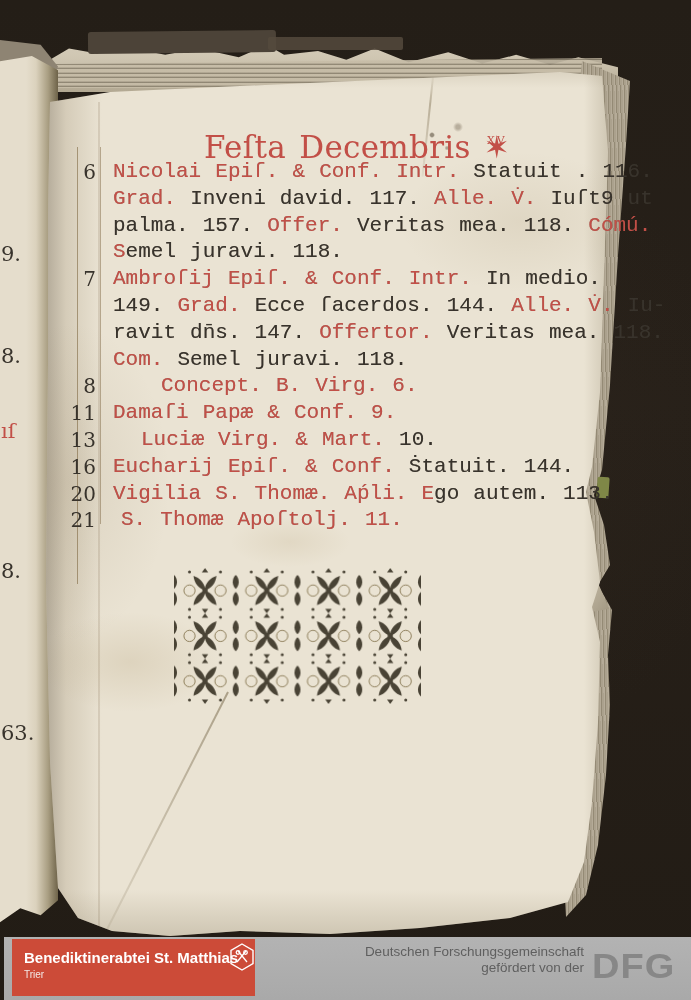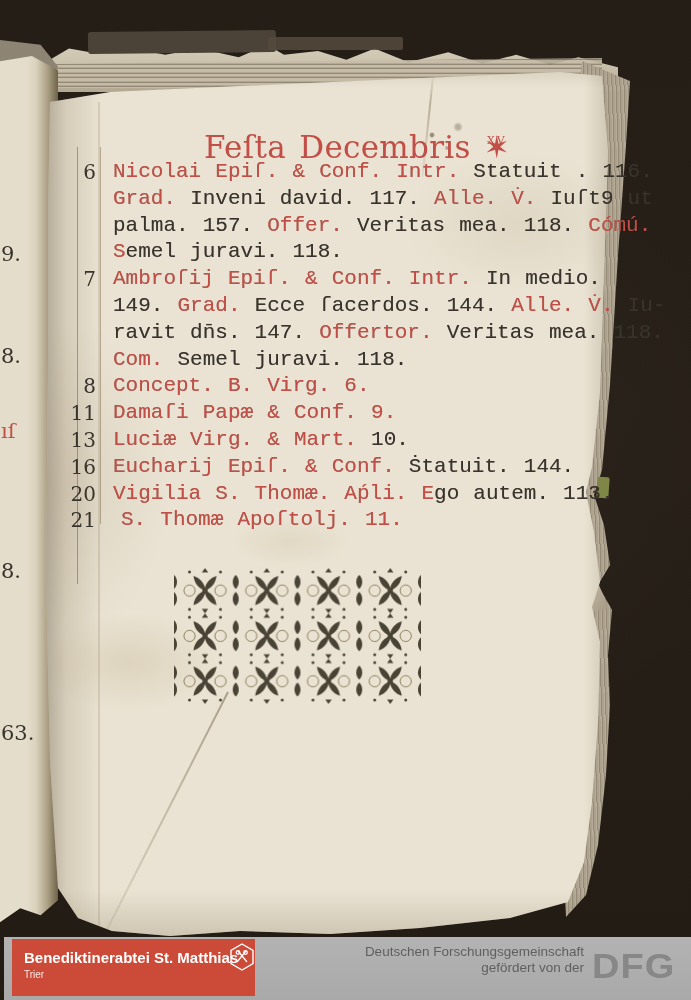--- a/index.html
+++ b/index.html
@@ -124,25 +124,25 @@
       <div class="text-line" style="top: 159px;"><span class="seg red">Nicolai Epiſ. &amp; Conf. Intr. </span><span class="seg ink">Statuit . 116.</span></div>
       <div class="text-line" style="top: 185.8px;"><span class="seg red">Grad. </span><span class="seg ink">Inveni david. 117. </span><span class="seg red">Alle. V̇. </span><span class="seg ink">Iuſt9 ut</span></div>
       <div class="text-line" style="top: 212.6px;"><span class="seg ink">palma. 157. </span><span class="seg red">Offer. </span><span class="seg ink">Veritas mea. 118. </span><span class="seg red">Cómú.</span></div>
       <div class="text-line" style="top: 239.4px;"><span class="seg red">S</span><span class="seg ink">emel juravi. 118.</span></div>
       <div class="margin-day" style="top: 266.2px;">7</div>
       <div class="text-line" style="top: 266.2px;"><span class="seg red">Ambroſij Epiſ. &amp; Conf. Intr. </span><span class="seg ink">In medio.</span></div>
       <div class="text-line" style="top: 293px;"><span class="seg ink">149. </span><span class="seg red">Grad. </span><span class="seg ink">Ecce ſacerdos. 144. </span><span class="seg red">Alle. V̇. </span><span class="seg ink">Iu-</span></div>
       <div class="text-line" style="top: 319.8px;"><span class="seg ink">ravit dn̄s. 147. </span><span class="seg red">Offertor. </span><span class="seg ink">Veritas mea. 118.</span></div>
       <div class="text-line" style="top: 346.6px;"><span class="seg red">Com. </span><span class="seg ink">Semel juravi. 118.</span></div>
       <div class="margin-day" style="top: 373.4px;">8</div>
-      <div class="text-line" style="top: 373.4px;"><span class="seg red">Concept. B. Virg. 6.</span></div>
+      <div class="text-line" style="top: 373.4px; margin-left: 48px;"><span class="seg red">Concept. B. Virg. 6.</span></div>
       <div class="margin-day" style="top: 400.2px;">11</div>
       <div class="text-line" style="top: 400.2px;"><span class="seg red">Damaſi Papæ &amp; Conf. 9.</span></div>
       <div class="margin-day" style="top: 427px;">13</div>
-      <div class="text-line" style="top: 427px;"><span class="seg red">Luciæ Virg. &amp; Mart. </span><span class="seg ink">10.</span></div>
+      <div class="text-line" style="top: 427px; margin-left: 28px;"><span class="seg red">Luciæ Virg. &amp; Mart. </span><span class="seg ink">10.</span></div>
       <div class="margin-day" style="top: 453.8px;">16</div>
       <div class="text-line" style="top: 453.8px;"><span class="seg red">Eucharij Epiſ. &amp; Conf. </span><span class="seg ink">Ṡtatuit. 144.</span></div>
       <div class="margin-day" style="top: 480.6px;">20</div>
       <div class="text-line" style="top: 480.6px;"><span class="seg red">Vigilia S. Thomæ. Aṕli. E</span><span class="seg ink">go autem. 113.</span></div>
       <div class="margin-day" style="top: 507.4px;">21</div>
       <div class="text-line" style="top: 507.4px; margin-left: 8px;"><span class="seg red">S. Thomæ Apoſtolj. 11.</span></div>
     </div>
 
   <svg class="ornament" width="247" height="136" viewBox="0 0 247 136">
     <defs>

